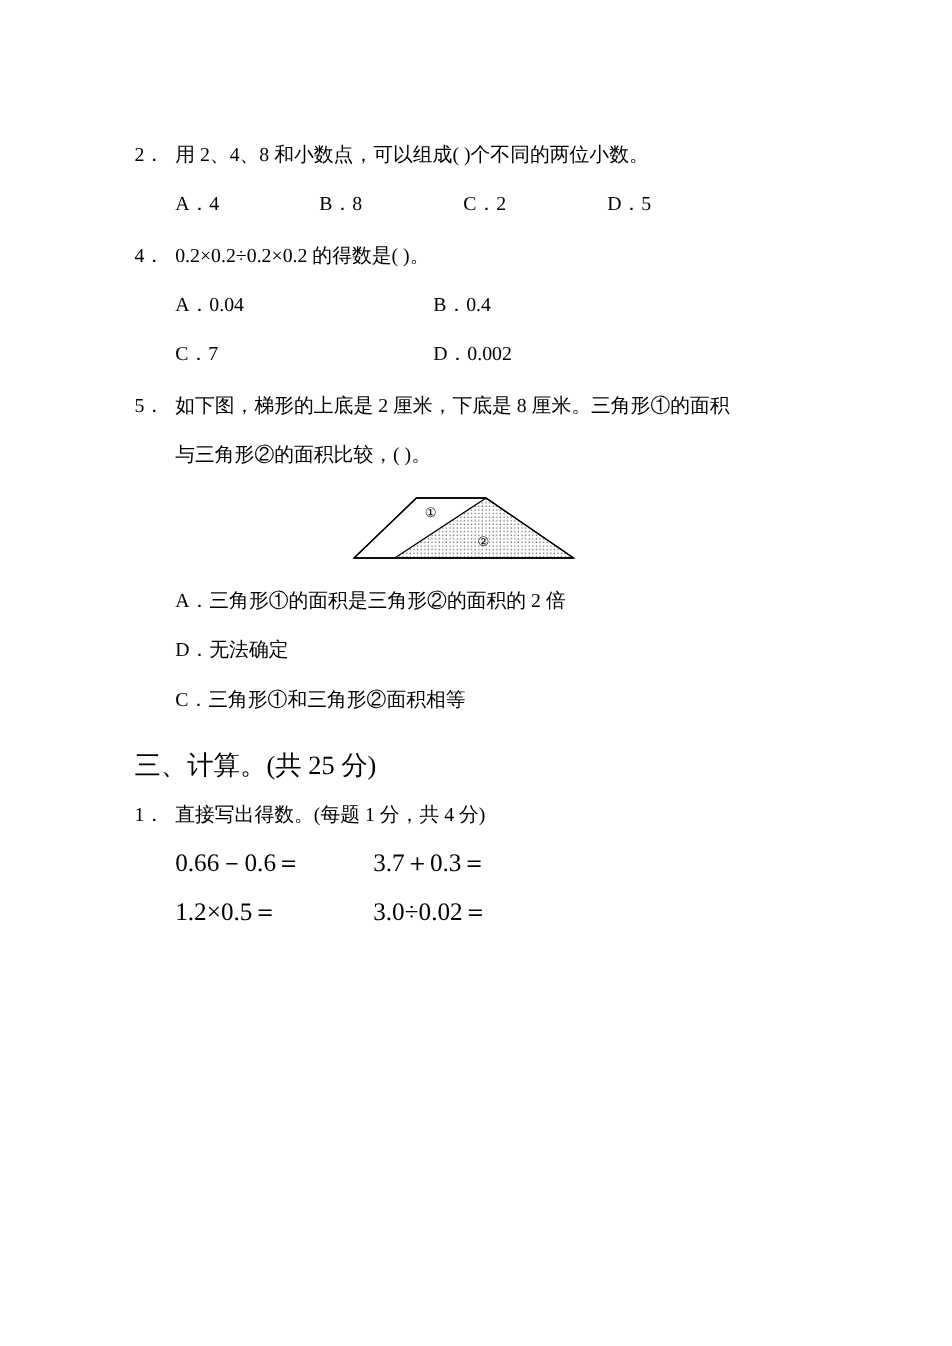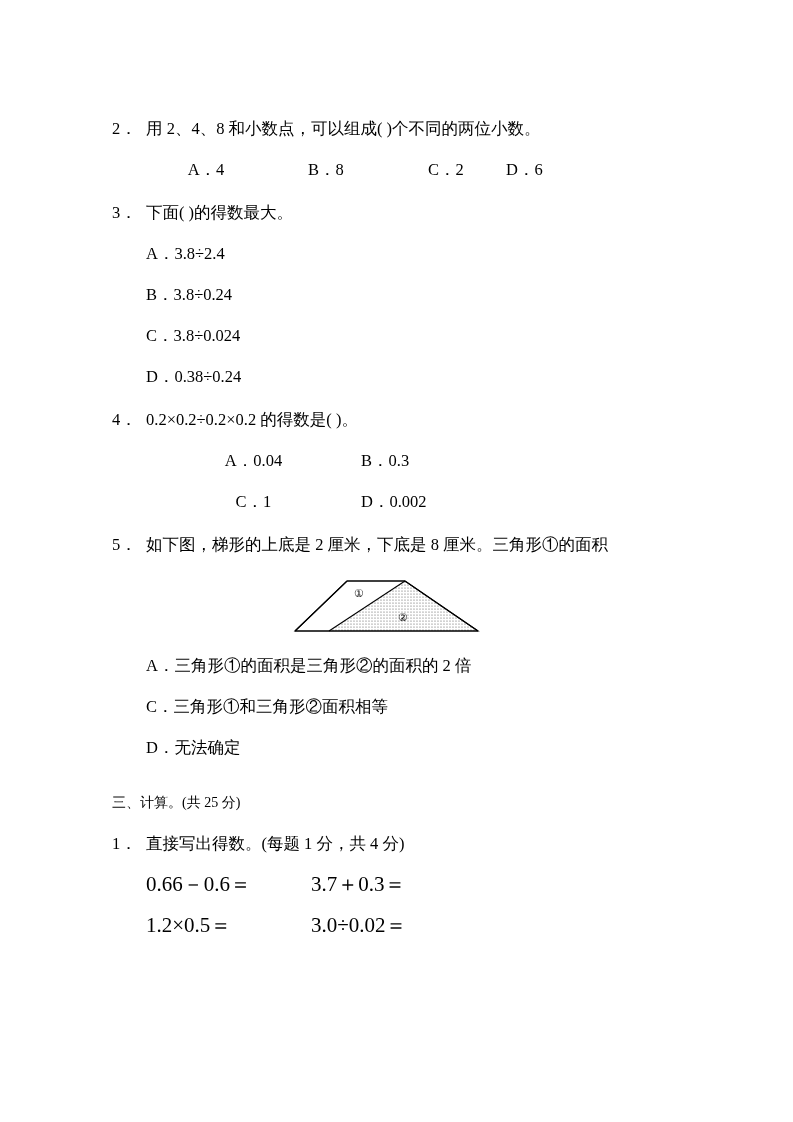--- a/index.html
+++ b/index.html
@@ -41,27 +41,26 @@
     display: inline-block;
     width: 34px;
   }
   .opt-row {
     font-size: 16.5px;
     line-height: 41px;
     padding-left: 34px;
   }
   .opt {
     display: inline-block;
-    text-align: center;
   }
   .opt-a { width: 120px; }
   .opt-b { width: 120px; }
   .opt-c { width: 120px; }
   .section-head {
-    font-size: 14px;
+    font-size: 22px;
     line-height: 41px;
     margin-top: 14px;
   }
   .calc-row {
     font-size: 21px;
     line-height: 41px;
     padding-left: 34px;
   }
   .calc-col1 {
     display: inline-block;
@@ -78,49 +77,43 @@
 <body>
 
 <div class="page">
   <div class="content">
 
     <div class="q-block">
       <div class="line">
         <span class="indent-num">2．</span><span>用 2、4、8 和小数点，可以组成(        )个不同的两位小数。</span>
       </div>
       <div class="opt-row">
-        <span class="opt opt-a">A．4</span><span class="opt opt-b">B．8</span><span class="opt opt-c">C．2</span><span class="opt">D．6</span>
+        <span class="opt opt-a">A．4</span><span class="opt opt-b">B．8</span><span class="opt opt-c">C．2</span><span class="opt">D．5</span>
       </div>
     </div>
 
-    <div class="q-block">
-      <div class="line">
-        <span class="indent-num">3．</span><span>下面(       )的得数最大。</span>
-      </div>
-      <div class="opt-row">A．3.8÷2.4</div>
-      <div class="opt-row">B．3.8÷0.24</div>
-      <div class="opt-row">C．3.8÷0.024</div>
-      <div class="opt-row">D．0.38÷0.24</div>
-    </div>
 
     <div class="q-block">
       <div class="line">
         <span class="indent-num">4．</span><span>0.2×0.2÷0.2×0.2 的得数是(       )。</span>
       </div>
       <div class="opt-row">
-        <span class="opt" style="width:215px">A．0.04</span><span class="opt">B．0.3</span>
+        <span class="opt" style="width:215px">A．0.04</span><span class="opt">B．0.4</span>
       </div>
       <div class="opt-row">
-        <span class="opt" style="width:215px">C．1</span><span class="opt">D．0.002</span>
+        <span class="opt" style="width:215px">C．7</span><span class="opt">D．0.002</span>
       </div>
     </div>
 
     <div class="q-block">
       <div class="line">
         <span class="indent-num">5．</span><span>如下图，梯形的上底是 2 厘米，下底是 8 厘米。三角形①的面积</span>
+      </div>
+      <div class="line q5-line2">
+        <span>与三角形②的面积比较，(        )。</span>
       </div>
 
       <div class="figure-wrap">
         <svg width="260" height="70" viewBox="0 0 260 70">
           <defs>
             <pattern id="dots" width="3" height="3" patternUnits="userSpaceOnUse">
               <circle cx="1" cy="1" r="0.6" fill="#555"></circle>
             </pattern>
           </defs>
 
@@ -132,22 +125,22 @@
           <line x1="75" y1="12" x2="133" y2="12" stroke="#000" stroke-width="1.1"></line>
           <line x1="57" y1="62" x2="133" y2="12" stroke="#000" stroke-width="1.1"></line>
           <line x1="133" y1="12" x2="206" y2="62" stroke="#000" stroke-width="1.1"></line>
           <line x1="23" y1="62" x2="206" y2="62" stroke="#000" stroke-width="1.1"></line>
           <text x="82" y="28" font-size="11" font-family="Liberation Serif, serif">①</text>
           <text x="126" y="52" font-size="11" font-family="Liberation Serif, serif">②</text>
         </svg>
       </div>
 
       <div class="opt-row">A．三角形①的面积是三角形②的面积的 2 倍</div>
+      <div class="opt-row">D．无法确定</div>
       <div class="opt-row">C．三角形①和三角形②面积相等</div>
-      <div class="opt-row">D．无法确定</div>
     </div>
 
     <div class="section-head">三、计算。(共 25 分)</div>
 
     <div class="line">
       <span class="indent-num">1．</span><span>直接写出得数。(每题 1 分，共 4 分)</span>
     </div>
 
     <div class="calc-row">
       <span class="calc-col1">0.66－0.6＝</span><span>3.7＋0.3＝</span>

